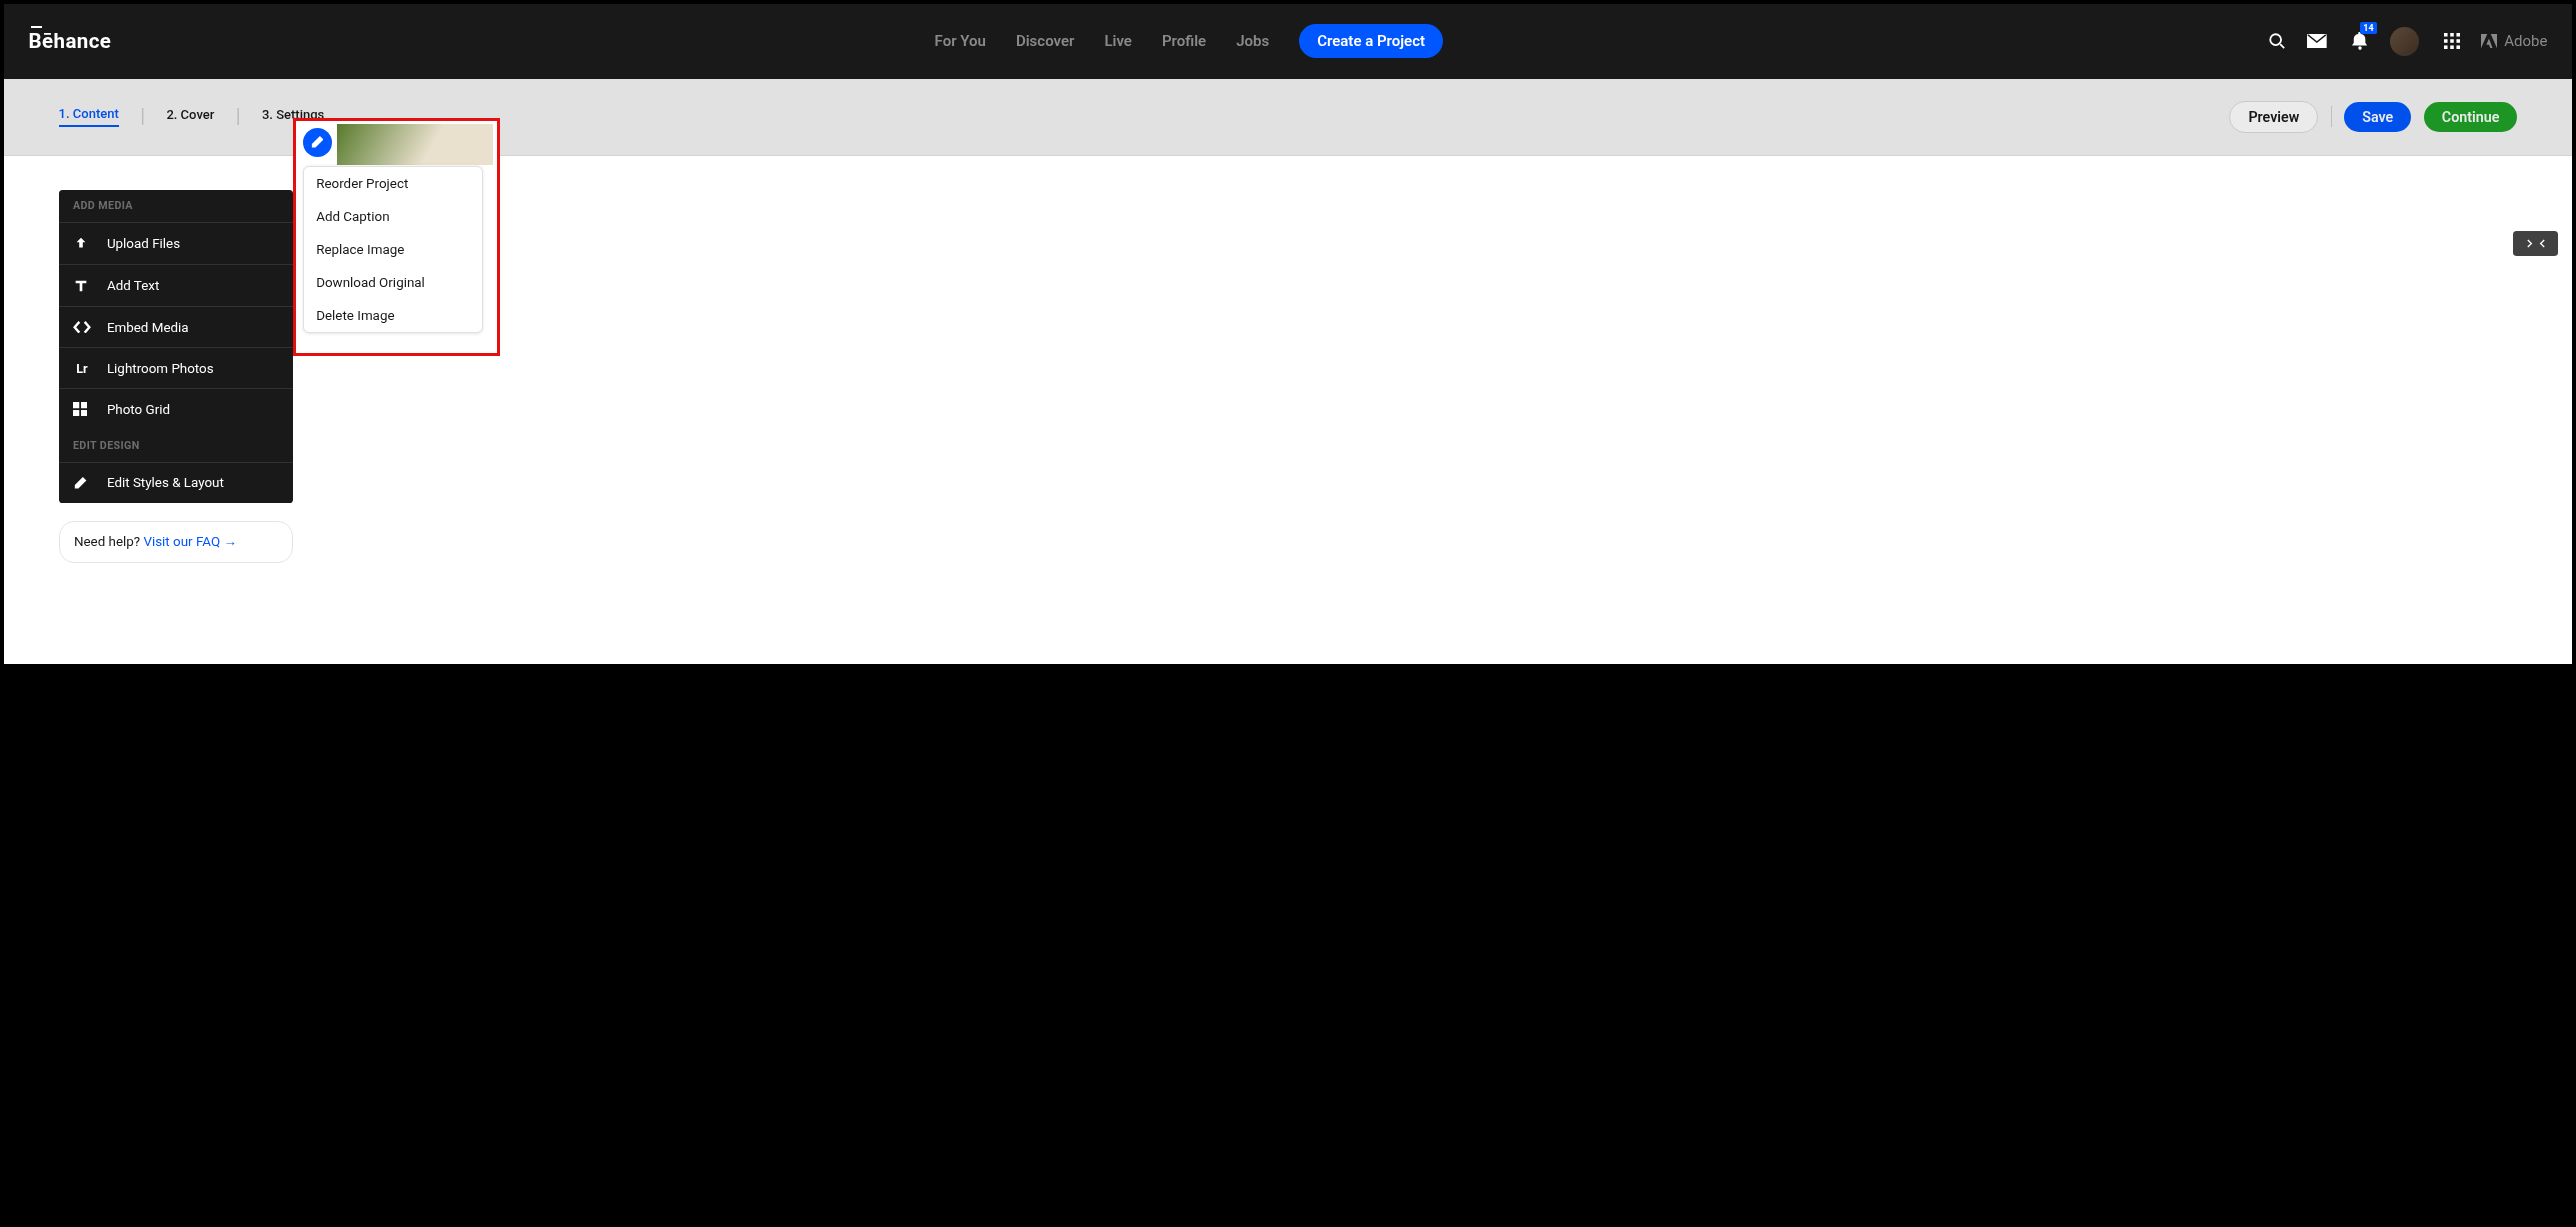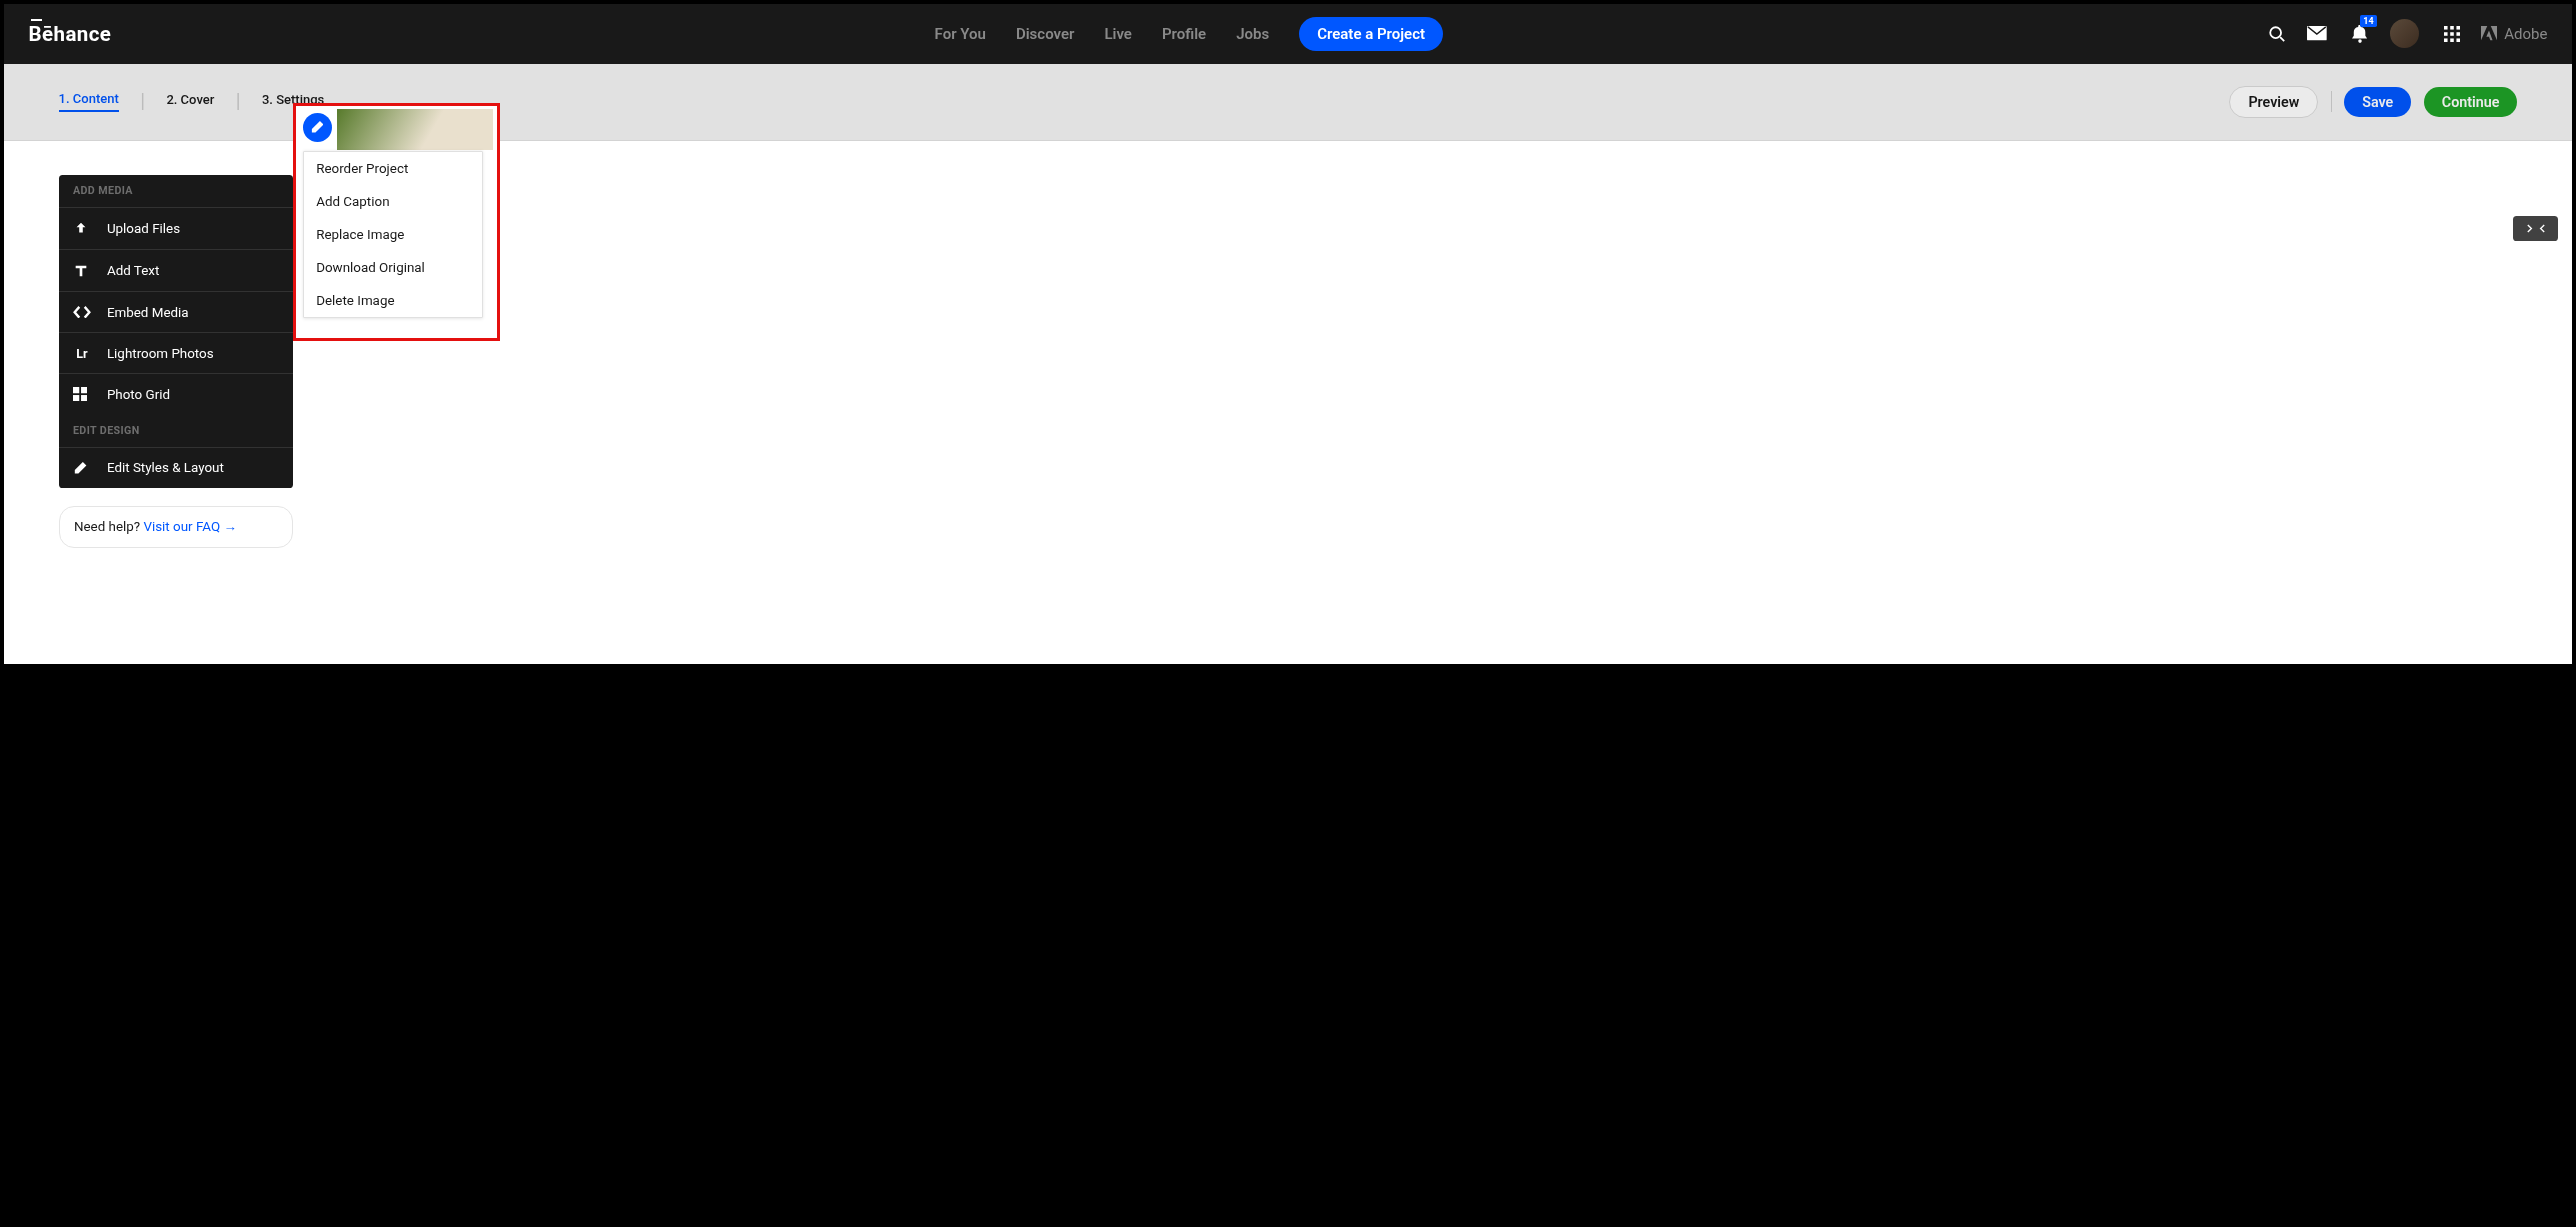--- a/index.html
+++ b/index.html
@@ -1,20 +1,20 @@
 <!DOCTYPE html>
 <html style="font-size:14.3px"><head>
 <meta charset="utf-8">
 <style>
 * { margin:0; padding:0; box-sizing:border-box; font-family:-apple-system,BlinkMacSystemFont,"Segoe UI",Roboto,Helvetica,Arial,sans-serif; }
 body { background:#000; padding:3.6px; }
 .app { background:#fff; width:100%; height:660px; position:relative; overflow:hidden; }
 
 
-.topbar { height:60px; background:#191919; display:flex; align-items:center; padding:0 25px; color:#fff; }
+.topbar { height:75px; background:#191919; display:flex; align-items:center; padding:0 25px; color:#fff; }
 .logo { font-size:20.5px; font-weight:700; letter-spacing:0.4px; }
 .logo .bar { display:inline-block; position:relative; }
 .logo .bar::before { content:""; position:absolute; top:-2.7px; left:2.7px; width:10.7px; height:1.8px; background:#fff; }
 .nav-center { margin:0 auto; display:flex; align-items:center; gap:30px; }
 .nav-link { color:#898989; font-size:15px; font-weight:600; cursor:pointer; }
 .create-btn { background:#0057ff; color:#fff; font-size:15px; font-weight:600; padding:8px 18px; border-radius:18px; cursor:pointer; }
 .nav-right { display:flex; align-items:center; gap:21.4px; }
 .icon-btn { width:19.7px; height:19.7px; display:flex; align-items:center; justify-content:flex-end; cursor:pointer; color:#fff; }
 .bell-wrap { position:relative; }
 .badge { position:absolute; top:-9px; right:-9px; background:#0057ff; color:#fff; font-size:9px; font-weight:700; padding:0.9px 3.6px; border-radius:1.8px; }
@@ -63,21 +63,21 @@
     radial-gradient(ellipse at 95% 45%, #5e3b45 0 10%, transparent 12%),
     radial-gradient(ellipse at 12% 55%, #c9c96a 0 8%, transparent 10%),
     linear-gradient(#e7dbc7,#e7dbc7);
 }
 .collapse-handle { position:absolute; top:12.5px; right:10.7px; width:45px; height:25px; background:#414141; border-radius:3.6px; display:flex; align-items:center; justify-content:center; gap:1.8px; cursor:pointer; color:#fff; }
 
 
 .edit-zone { position:absolute; left:289px; top:39px; width:207px; height:238px; border:3.6px solid #e4100f; background:#fff; z-index:50; }
 .edit-fab { position:absolute; top:7.1px; left:7.1px; width:29px; height:29px; border-radius:50%; background:#0057ff; display:flex; align-items:center; justify-content:center; cursor:pointer; color:#fff; }
 .peek { position:absolute; top:3.6px; left:41px; right:3.6px; height:41px; background:linear-gradient(120deg,#577a2b,#e9e0cd 60%); }
-.edit-menu { position:absolute; top:45px; left:7.1px; right:14px; background:#fff; border:0.9px solid #e0e0e0; border-radius:1px; box-shadow:0 0.9px 3.6px rgba(0,0,0,0.1); }
+.edit-menu { position:absolute; top:45px; left:7.1px; right:14px; background:#fff; border:0.9px solid #e0e0e0; border-radius:6px; box-shadow:0 0.9px 3.6px rgba(0,0,0,0.1); }
 .edit-menu-item { padding:9px 12.5px; font-size:13.4px; color:#191919; cursor:pointer; }
 
 svg { display:block; }
 </style>
 </head>
 <body>
 
 <div class="app">
 
   <div class="topbar">

